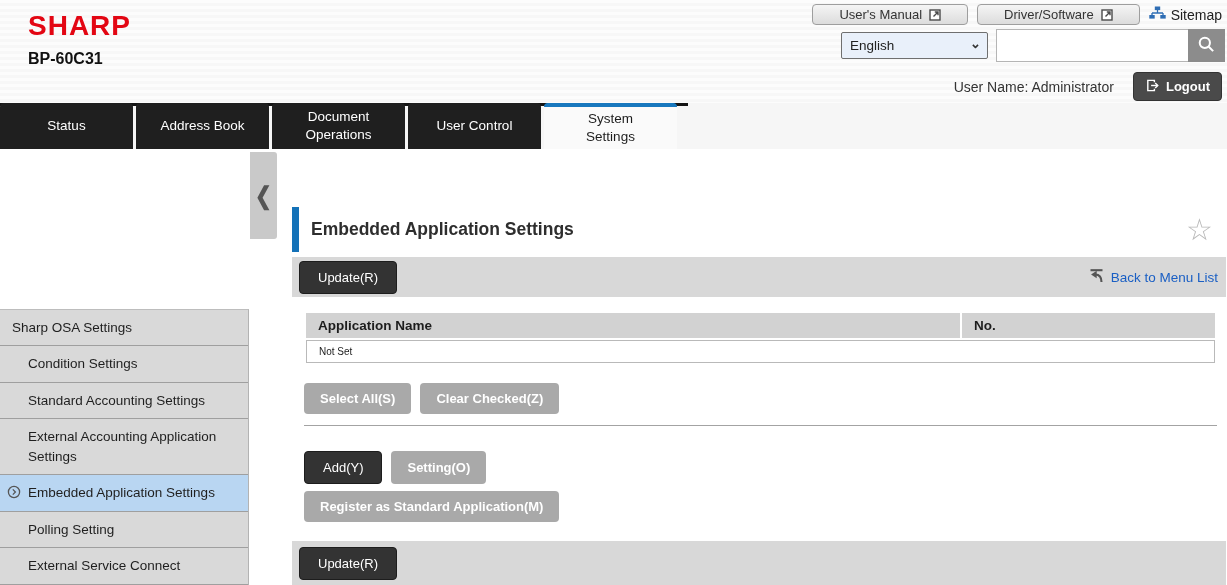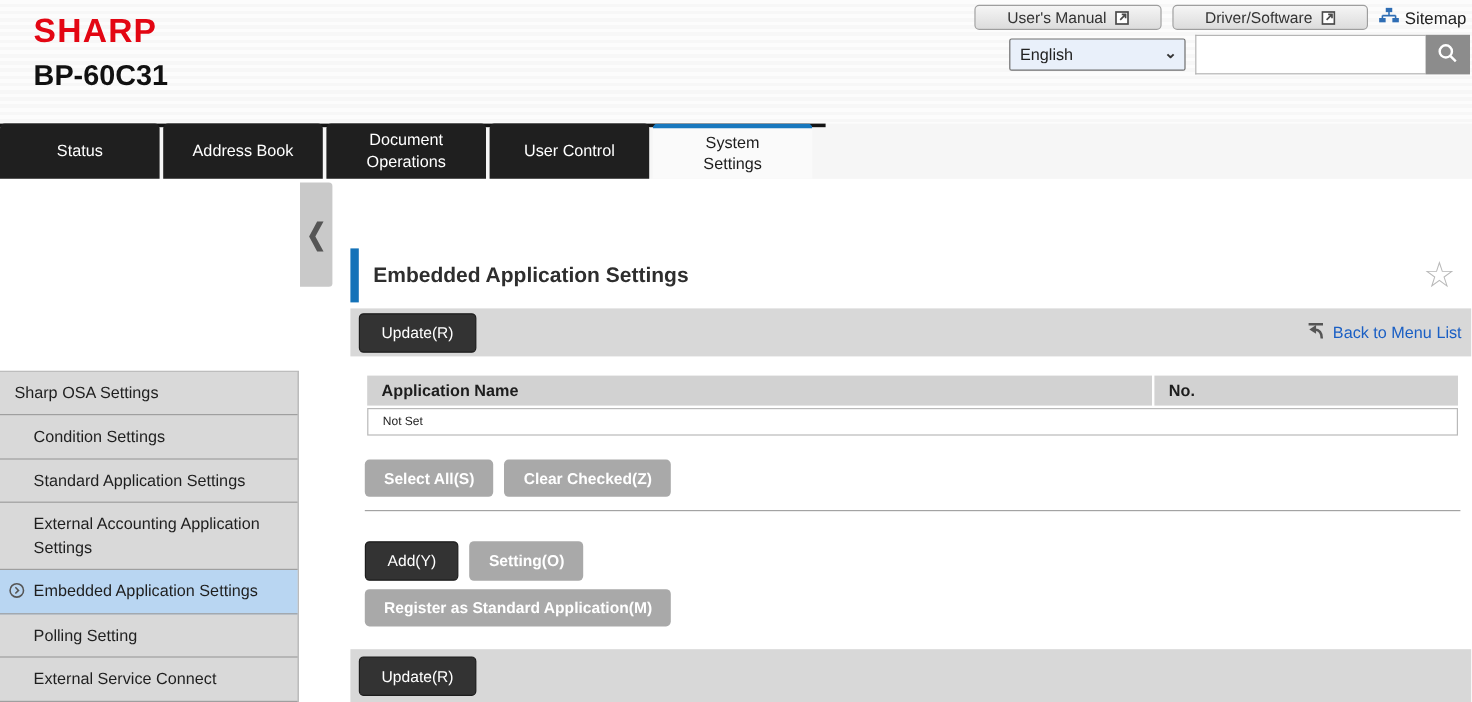--- a/index.html
+++ b/index.html
@@ -4,21 +4,21 @@
 <style>
   * { margin:0; padding:0; box-sizing:border-box; }
   html,body { width:1227px; height:585px; overflow:hidden; background:#fff;
     font-family:"Liberation Sans", sans-serif; color:#2b2b2b; }
 
   
   .header { position:relative; width:100%; height:103px;
     background:repeating-linear-gradient(180deg,#fcfcfc 0 3px,#f7f7f7 3px 6px); }
   .brand { position:absolute; left:28px; top:10px; font-size:28px; font-weight:800;
     letter-spacing:1px; color:#e30613; }
-  .model { position:absolute; left:28px; top:50px; font-size:24px; font-weight:700; color:#111; }
+  .model { position:absolute; left:28px; top:50px; font-size:16px; font-weight:700; color:#111; }
 
   .hdr-row1 { position:absolute; top:4px; right:5px; display:flex; align-items:center; gap:9px; }
   .hdr-btn { display:flex; align-items:center; gap:7px; height:21px; padding:0 26px;
     font-size:13px; color:#333; background:linear-gradient(#f5f5f5,#dcdcdc);
     border:1px solid #9e9e9e; border-radius:4px; cursor:pointer; }
   .ext-icon svg { display:block; }
   .sitemap { display:flex; align-items:center; gap:5px; font-size:14px; color:#222; cursor:pointer; }
 
   .hdr-row2 { position:absolute; top:29px; right:2px; display:flex; align-items:flex-start; gap:8px; }
   .lang-wrap { position:relative; margin-top:3px; }
@@ -151,20 +151,33 @@
         <span>
           <svg width="19" height="19" viewBox="0 0 16 16">
               <circle cx="6.6" cy="6.6" r="4.3" stroke="#fff" stroke-width="1.7" fill="none"></circle>
               <path d="M9.9 9.9 L13.6 13.6" stroke="#fff" stroke-width="1.7"></path>
             </svg>
         </span>
       </button>
     </div>
   </div>
 
+  <div class="hdr-row3">
+    <span class="user-name">User Name: Administrator</span>
+    <button class="logout-btn">
+      <span>
+        <svg width="15" height="15" viewBox="0 0 16 16">
+            <path d="M10 4.6 V2.5 H3 v11 h7 v-2.1" stroke="#fff" stroke-width="1.5" fill="none"></path>
+            <path d="M6.5 8 H13.4" stroke="#fff" stroke-width="1.5"></path>
+            <path d="M10.9 5.3 L13.6 8 L10.9 10.7" stroke="#fff" stroke-width="1.5" fill="none"></path>
+          </svg>
+      </span>
+      <span>Logout</span>
+    </button>
+  </div>
 </div>
 
 <div class="tabstrip">
   <div class="tab">
       <span>Status</span>
     </div>
   <div class="tab">
       <span>Address Book</span>
     </div>
   <div class="tab">
@@ -183,21 +196,21 @@
 <div class="content">
 
   <div class="sidebar">
     <div class="side-item level0">
       <span>Sharp OSA Settings</span>
     </div>
     <div class="side-item">
       <span>Condition Settings</span>
     </div>
     <div class="side-item">
-      <span>Standard Application Settings</span>
+      <span>Standard Accounting Settings</span>
     </div>
     <div class="side-item">
       <span>External Accounting Application Settings</span>
     </div>
     <div class="side-item selected">
       <span class="circle-arrow">
         <svg width="14" height="14" viewBox="0 0 14 14">
             <circle cx="7" cy="7" r="5.6" stroke="#555" stroke-width="1.3" fill="none"></circle>
             <path d="M5.8 4.4 L8.4 7 L5.8 9.6" stroke="#555" stroke-width="1.3" fill="none"></path>
           </svg>

